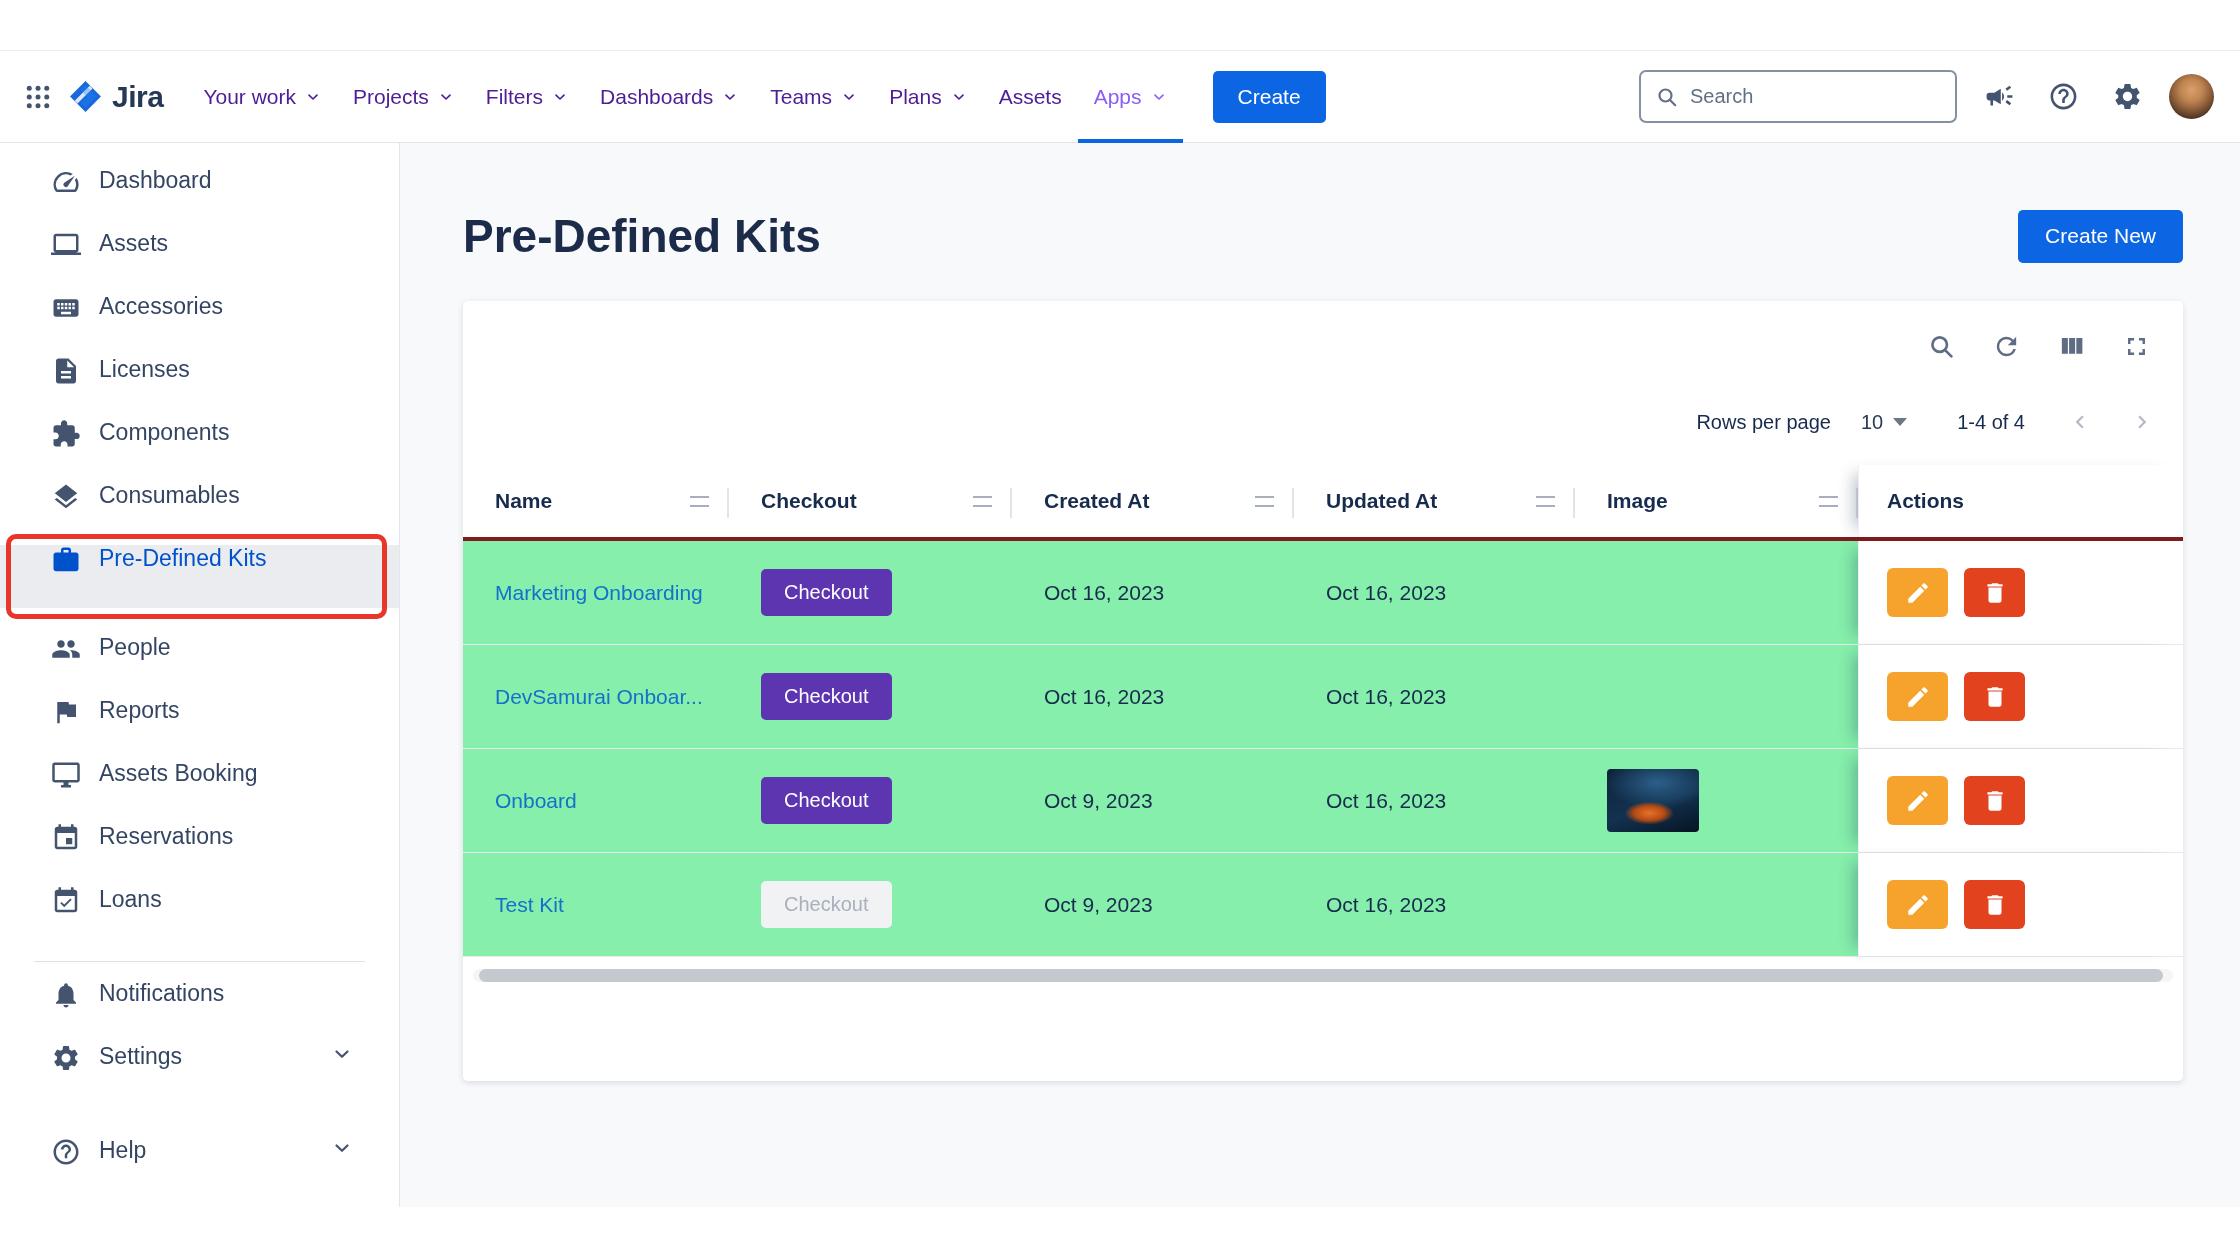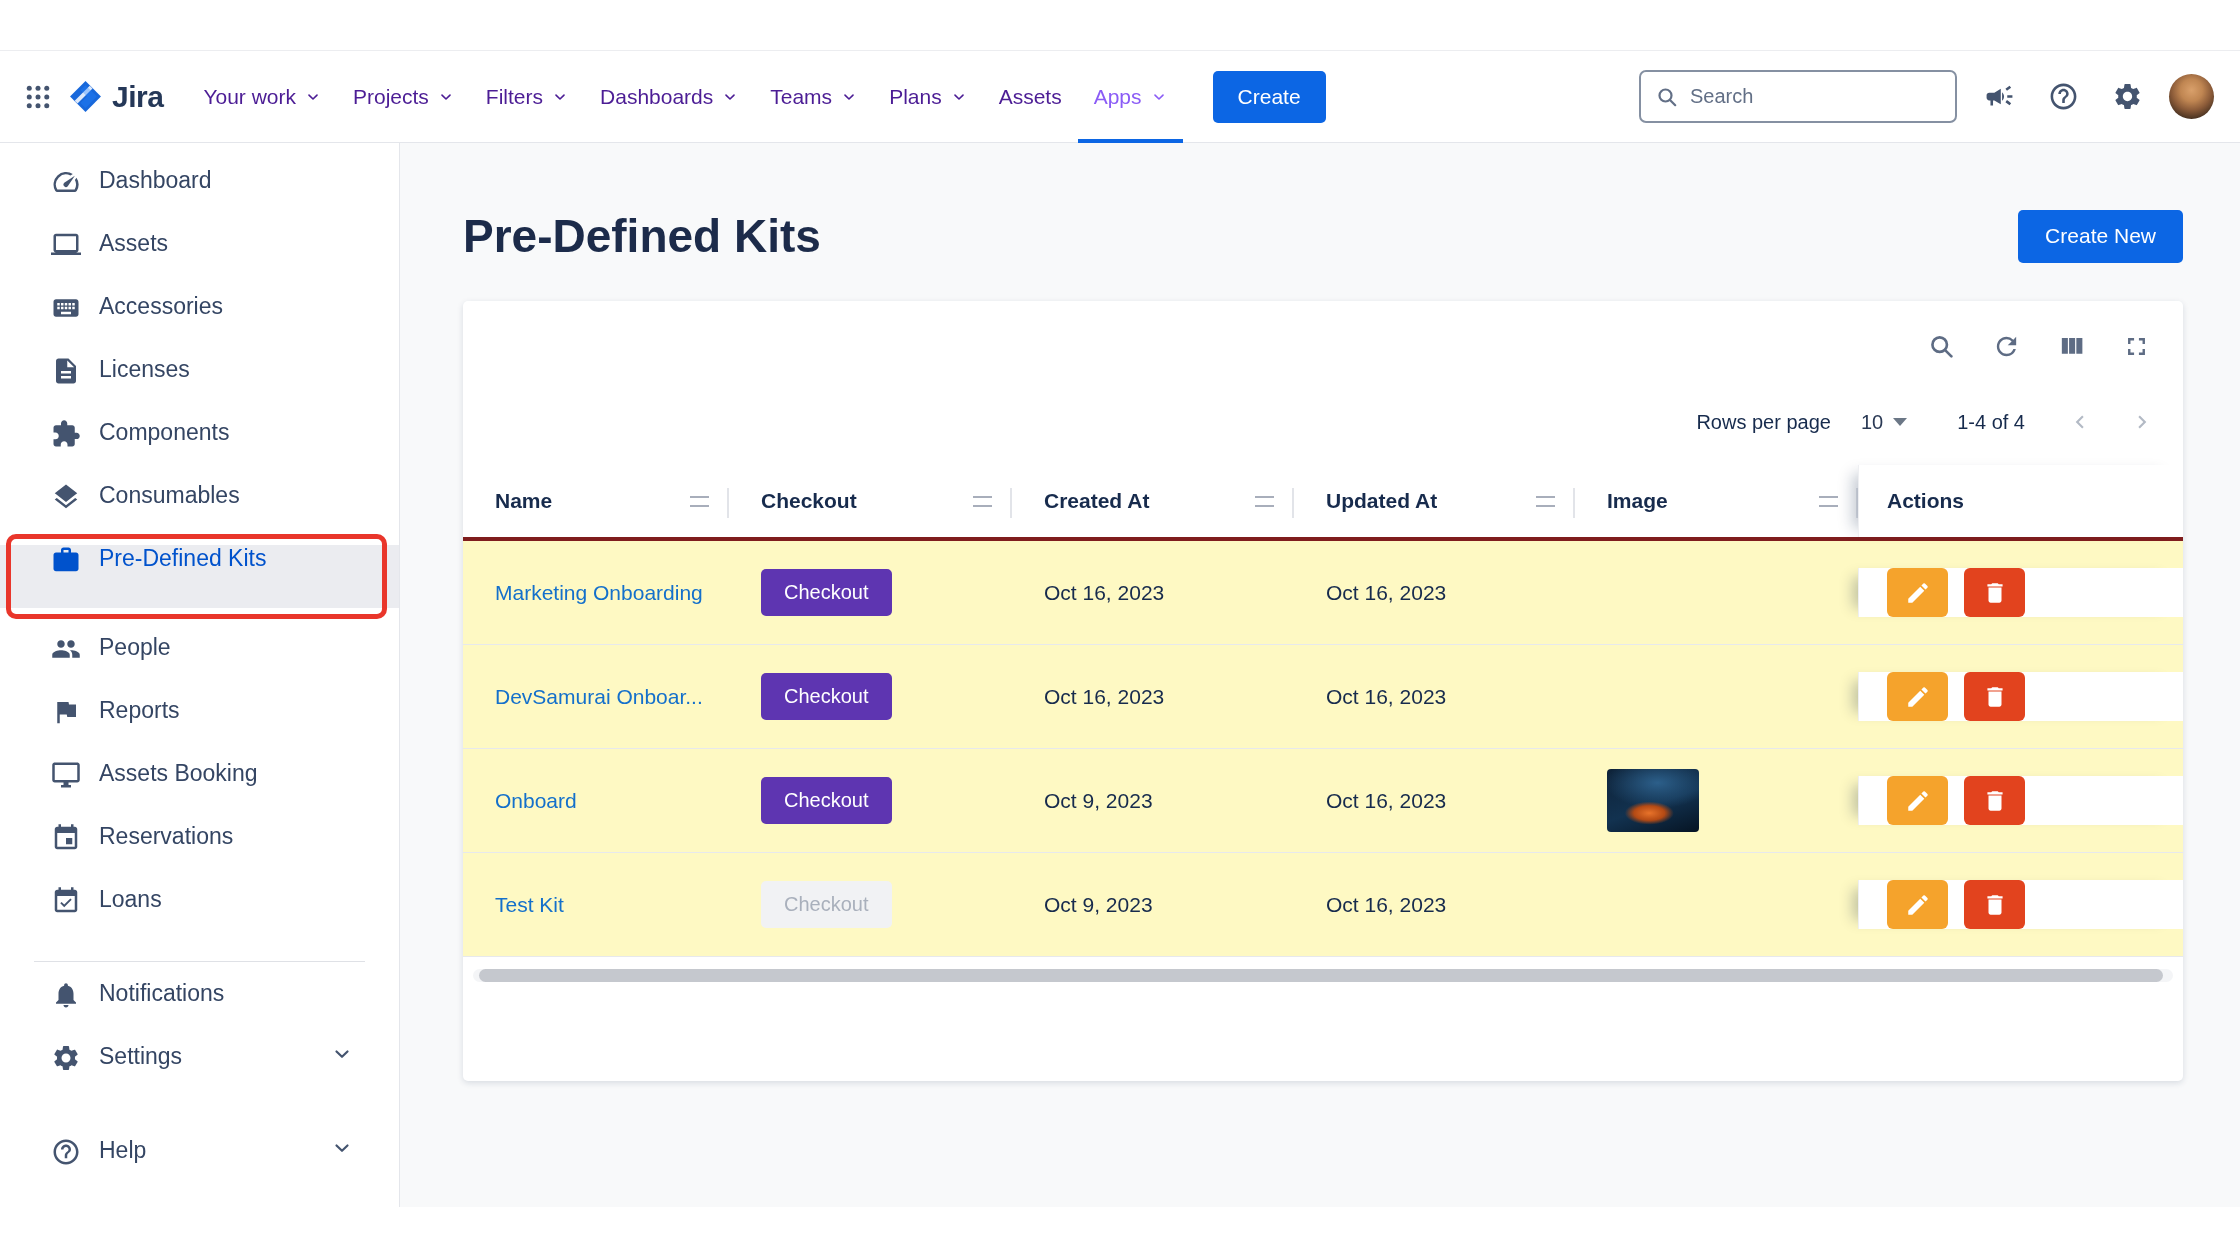--- a/index.html
+++ b/index.html
@@ -65,21 +65,21 @@
   .page-chev .ic { width:26px; height:26px; }
 
   
   .table { margin-top:26px; }
   .thead { display:flex; height:76px; border-bottom:4px solid #7f1d1d; }
   .th { display:flex; align-items:center; justify-content:space-between; padding:0 20px 0 32px; font-size:21px; font-weight:700; color:#172B4D; position:relative; }
   .th:not(.cell-actions)::after { content:""; position:absolute; right:0; top:23px; height:30px; width:2px; background:#E2E4E9; }
   .drag-handle { width:19px; height:11px; border-top:2px solid #A8AEBB; border-bottom:2px solid #A8AEBB; cursor:grab; }
   .col-name { width:266px; } .col-checkout { width:283px; } .col-created { width:282px; }
   .col-updated { width:281px; } .col-image { width:283px; } .col-actions { width:325px; }
-  .trow { display:flex; height:104px; border-bottom:1px solid #E7E9EC; background:#fef9c3;align-items:center; }
+  .trow { display:flex; height:104px; border-bottom:1px solid #E7E9EC; background:#86efac; }
   .td { display:flex; align-items:center; padding:0 20px 0 32px; font-size:21px; color:#172B4D; }
   .link { color:#1470CB; cursor:pointer; white-space:nowrap; overflow:hidden; text-overflow:ellipsis; }
   .btn-checkout { height:47px; padding:0 23px; background:#5E35B1; color:#fff; border:none; border-radius:5px; font-size:20px; font-weight:500; cursor:pointer; font-family:inherit; }
   .btn-checkout.disabled { background:#F1F2F4; color:#A9B0BC; cursor:default; }
   .cell-actions { box-shadow:-14px 0 14px -9px rgba(9,30,66,0.25); background:#fff; border-left:1px solid #EEEFF2; gap:16px; padding-left:28px; }
   .btn-edit, .btn-delete { width:61px; height:49px; border:none; border-radius:6px; color:#fff; display:flex; align-items:center; justify-content:center; cursor:pointer; }
   .btn-edit { background:#F5A32C; }
   .btn-delete { background:#E2431E; }
   .btn-edit .ic, .btn-delete .ic { width:26px; height:26px; }
   .kit-thumb { width:92px; height:63px; border-radius:4px; background:

